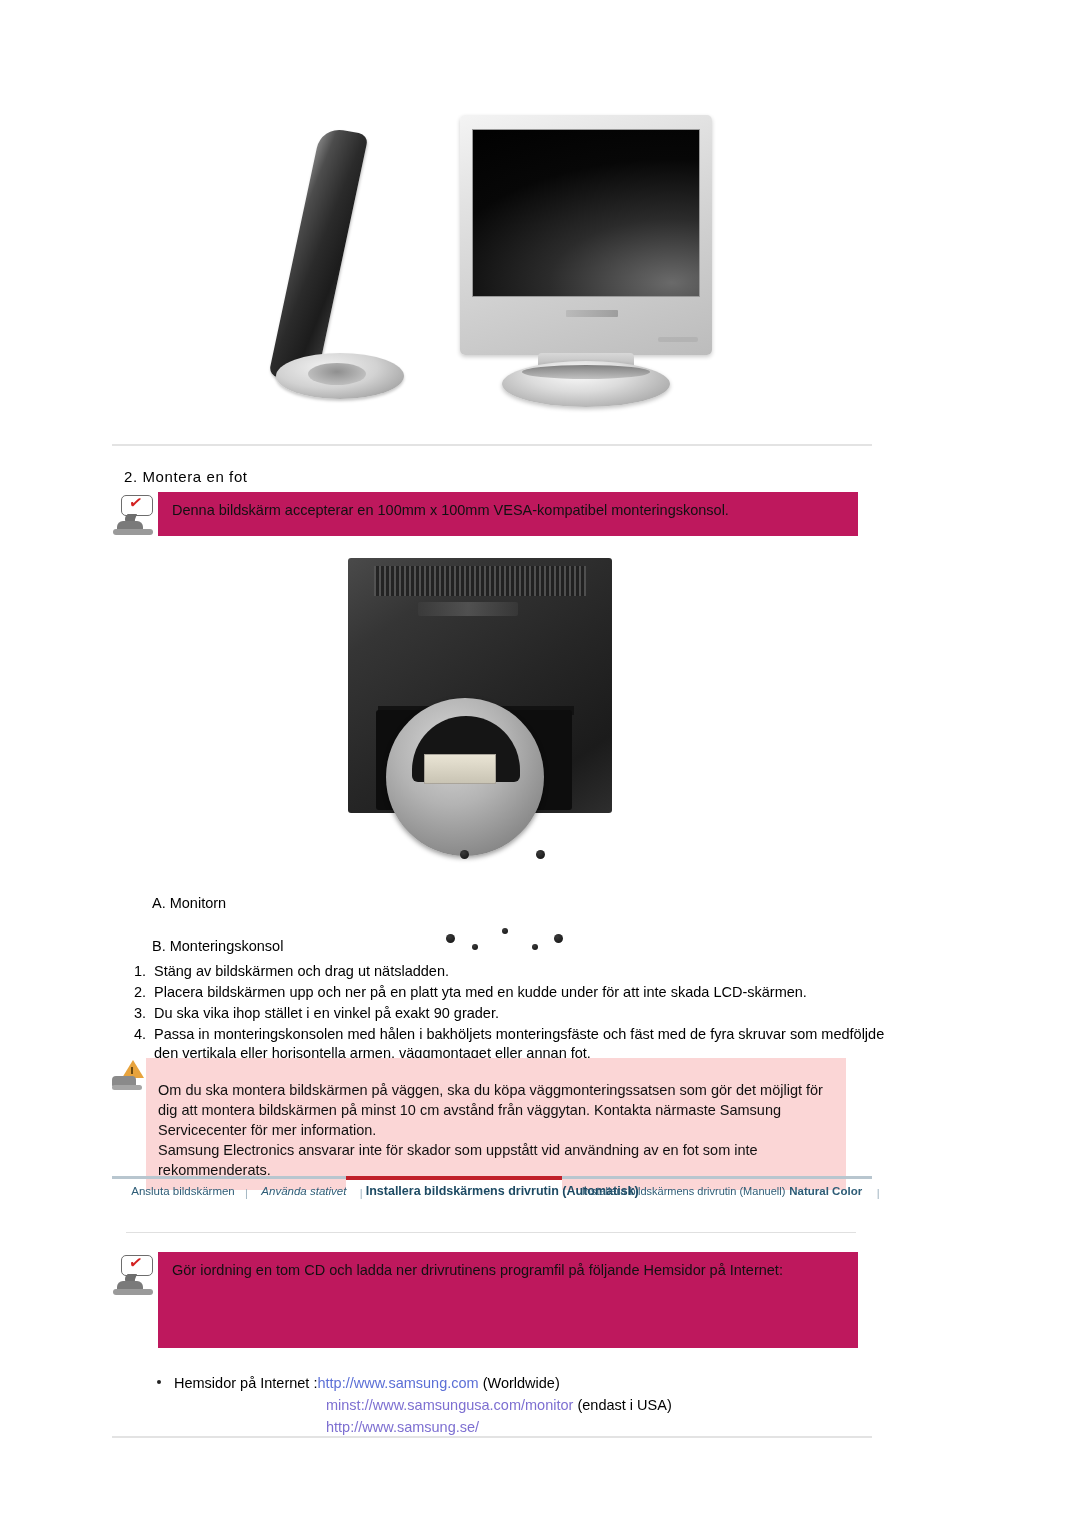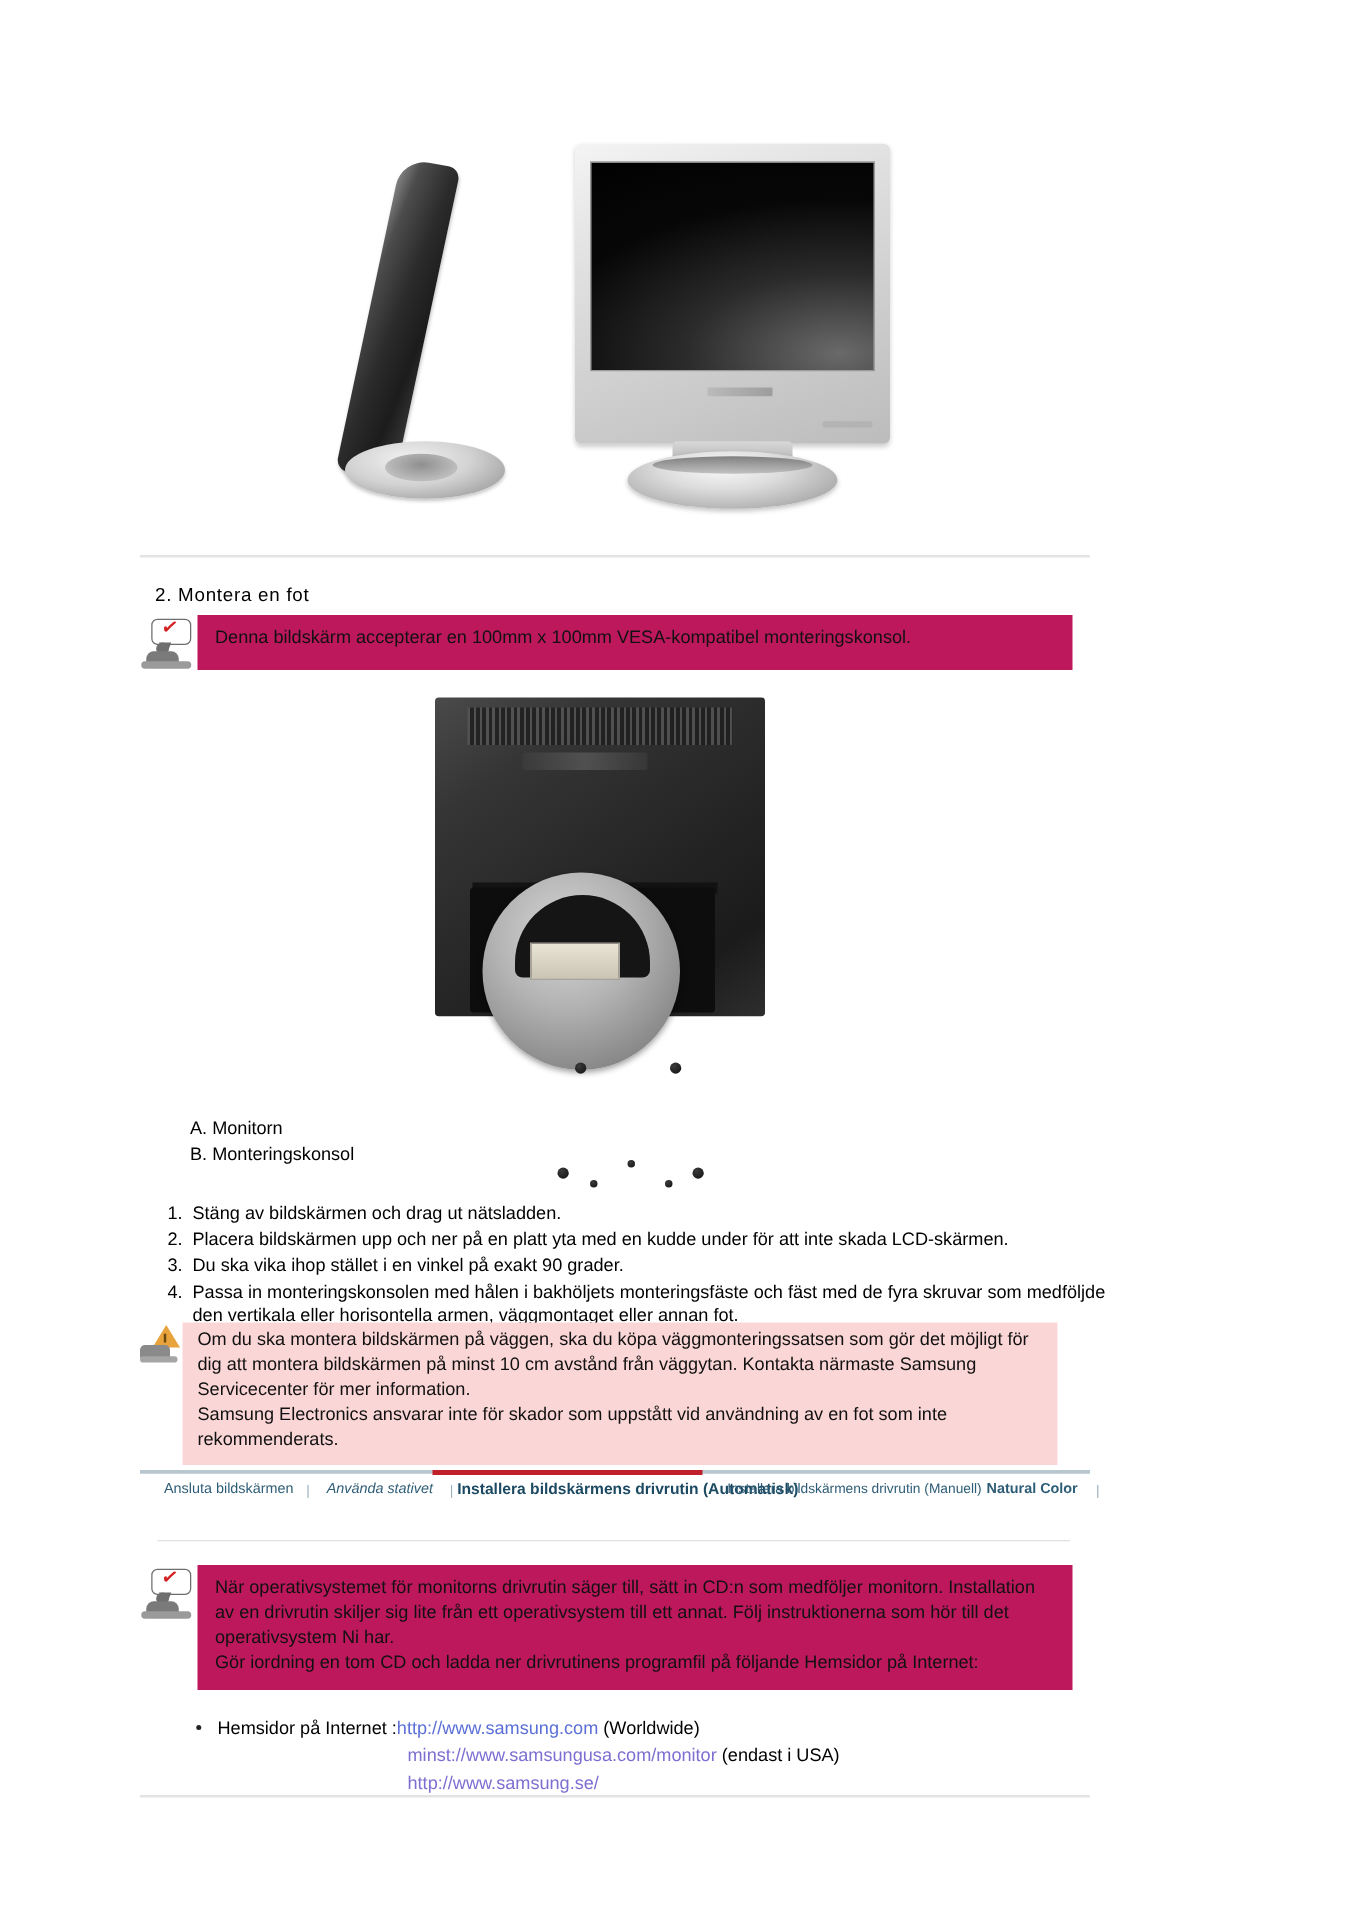--- a/index.html
+++ b/index.html
@@ -332,21 +332,21 @@
   .bp-s7 { left: 116px; top: 230px; width:6px; height:6px; }
 
   
   .label-a, .label-b {
     position: absolute;
     left: 152px;
     font-size: 14.5px;
     color: #000;
   }
   .label-a { top: 895px; }
-  .label-b { top: 916px; }
+  .label-b { top: 938px; }
 
   
   .steps {
     position: absolute;
     left: 126px;
     top: 962px;
     width: 760px;
     margin: 0;
     padding: 0;
     list-style: none;
@@ -406,21 +406,21 @@
   .warn-icon .base2 {
     position: absolute;
     left: 0px; top: 25px;
     width: 30px; height: 5px;
     background: #a5a5a5;
     border-radius: 3px;
   }
   .warn-box {
     background: #fbd6d6;
     width: 700px;
-    padding: 4px 14px 10px 12px;
+    padding: 22px 14px 10px 12px;
     box-sizing: border-box;
   }
   .warn-box p {
     margin: 0;
     font-size: 14.5px;
     line-height: 20px;
     color: #111;
   }
 
   
@@ -647,21 +647,20 @@
 
   <div class="note-row note2">
     <div class="note-icon">
       <div class="bubble"></div>
       <div class="check">✓</div>
       <div class="person-head"></div>
       <div class="person-body"></div>
       <div class="person-base"></div>
     </div>
     <div class="note-box n2">
-      <p>När operativsystemet för monitorns drivrutin säger till, sätt in CD:n som medföljer monitorn. Installation av en drivrutin skiljer sig lite från ett operativsystem till ett annat. Följ instruktionerna som hör till det operativsystem Ni har.</p>
       <p class="spaced">Gör iordning en tom CD och ladda ner drivrutinens programfil på följande Hemsidor på Internet:</p>
     </div>
   </div>
 
   <div class="linklist">
     <div class="bullet-row">
       <span class="dot"></span><span>Hemsidor på Internet :</span><span class="link-blue">http://www.samsung.com</span><span> (Worldwide)</span>
     </div>
     <div class="link-indent">
       <span class="link-purple">minst://www.samsungusa.com/monitor</span><span> (endast i USA)</span>

